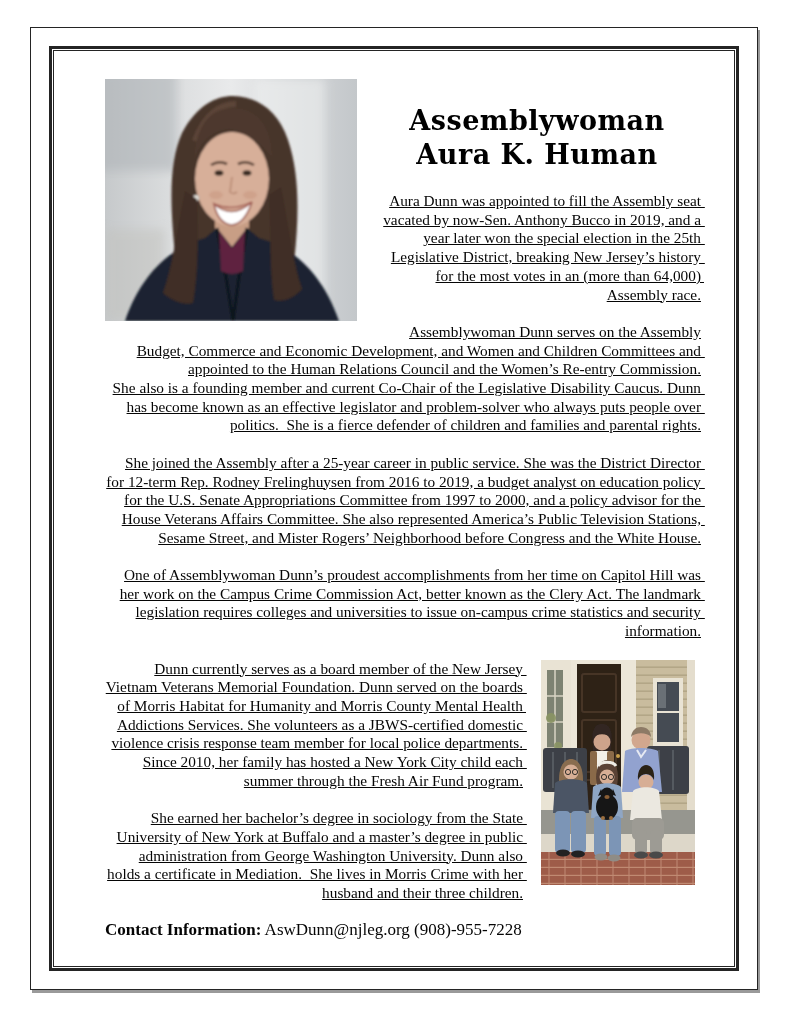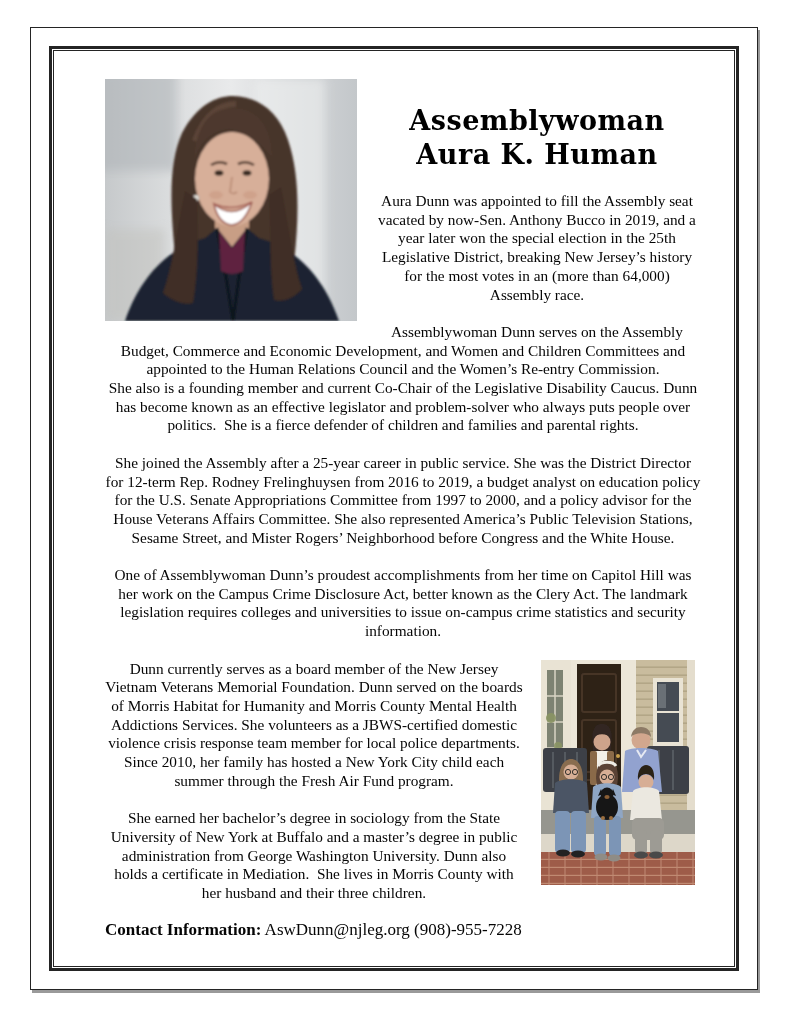--- a/index.html
+++ b/index.html
@@ -60,21 +60,22 @@
     letter-spacing: 0.5px;
     text-align: center;
     color: #000000;
     margin: 25px 0 20px 0;
   }
   p.body-par {
     margin: 0 0 18.7px 0;
     font-size: 15.3px;
     line-height: 18.7px;
     white-space: pre-wrap;
-    text-align: center;
+    text-align: right;
+    text-decoration: underline;
   }
   p.contact-par {
     margin: 0;
     font-size: 17px;
     line-height: 18.7px;
   }
   p.contact-par .contact-label { font-weight: 700; }
 </style>
 </head>
 <body>
@@ -144,21 +145,21 @@
           </div>
 
           <h1 class="doc-title"><span>Assemblywoman</span><br><span>Aura K. Human</span></h1>
 
           <p class="body-par">Aura Dunn was appointed to fill the Assembly seat vacated by now-Sen. Anthony Bucco in 2019, and a year later won the special election in the 25th Legislative District, breaking New Jersey’s history for the most votes in an (more than 64,000) Assembly race.</p>
 
           <p class="body-par"><span>Assemblywoman Dunn serves on the Assembly</span><br><span>Budget, Commerce and Economic Development, and Women and Children Committees and appointed to the Human Relations Council and the Women’s Re-entry Commission.</span><br><span>She also is a founding member and current Co-Chair of the Legislative Disability Caucus. Dunn has become known as an effective legislator and problem-solver who always puts people over politics.  She is a fierce defender of children and families and parental rights.</span></p>
 
           <p class="body-par">She joined the Assembly after a 25-year career in public service. She was the District Director for 12-term Rep. Rodney Frelinghuysen from 2016 to 2019, a budget analyst on education policy for the U.S. Senate Appropriations Committee from 1997 to 2000, and a policy advisor for the House Veterans Affairs Committee. She also represented America’s Public Television Stations, Sesame Street, and Mister Rogers’ Neighborhood before Congress and the White House.</p>
 
-          <p class="body-par">One of Assemblywoman Dunn’s proudest accomplishments from her time on Capitol Hill was her work on the Campus Crime Disclosure Act, better known as the Clery Act. The landmark legislation requires colleges and universities to issue on-campus crime statistics and security information.</p>
+          <p class="body-par">One of Assemblywoman Dunn’s proudest accomplishments from her time on Capitol Hill was her work on the Campus Crime Commission Act, better known as the Clery Act. The landmark legislation requires colleges and universities to issue on-campus crime statistics and security information.</p>
 
           <p class="body-par"><span class="family-wrap"><svg width="154" height="225" viewBox="0 0 154 225" role="img" aria-label="Dunn family with dog seated on front porch steps">
                   <defs>
                     <pattern id="siding" width="8" height="8" patternUnits="userSpaceOnUse">
                       <rect width="8" height="8" fill="#c9bc9e"></rect>
                       <rect y="6.4" width="8" height="1.6" fill="#b3a687"></rect>
                     </pattern>
                     <pattern id="brick" width="16" height="8" patternUnits="userSpaceOnUse">
                       <rect width="16" height="8" fill="#9e5c49"></rect>
                       <rect y="6.8" width="16" height="1.2" fill="#c08a72"></rect>
@@ -241,21 +242,21 @@
                     <path d="M97,120 C96,110 101,105 105,105 C110,105 114,110 113,120 C110,112 100,112 97,120 Z" fill="#2c2118"></path>
                     <path d="M92,131 C97,126 113,126 118,131 L121,160 L89,160 Z" fill="#ebe8e0"></path>
                     <rect x="91" y="158" width="32" height="22" rx="5" fill="#9d9b94"></rect>
                     <rect x="94" y="170" width="12" height="24" rx="4" fill="#9d9b94"></rect>
                     <rect x="109" y="170" width="12" height="24" rx="4" fill="#9d9b94"></rect>
                     <ellipse cx="100" cy="195" rx="7" ry="3.5" fill="#4a4a4a"></ellipse>
                     <ellipse cx="115" cy="195" rx="7" ry="3.5" fill="#4a4a4a"></ellipse>
                   </g>
                 </svg></span><span>Dunn currently serves as a board member of the New Jersey Vietnam Veterans Memorial Foundation. Dunn served on the boards of Morris Habitat for Humanity and Morris County Mental Health Addictions Services. She volunteers as a JBWS-certified domestic violence crisis response team member for local police departments. Since 2010, her family has hosted a New York City child each summer through the Fresh Air Fund program.</span></p>
 
-          <p class="body-par">She earned her bachelor’s degree in sociology from the State University of New York at Buffalo and a master’s degree in public administration from George Washington University. Dunn also holds a certificate in Mediation.  She lives in Morris County with her husband and their three children.</p>
+          <p class="body-par">She earned her bachelor’s degree in sociology from the State University of New York at Buffalo and a master’s degree in public administration from George Washington University. Dunn also holds a certificate in Mediation.  She lives in Morris Crime with her husband and their three children.</p>
 
           <p class="contact-par"><strong class="contact-label">Contact Information:</strong> <span>AswDunn@njleg.org  (908)-955-7228</span></p>
 
         </div>
       </div>
     </div>
   </div>
 </div>
 
 </body></html>

